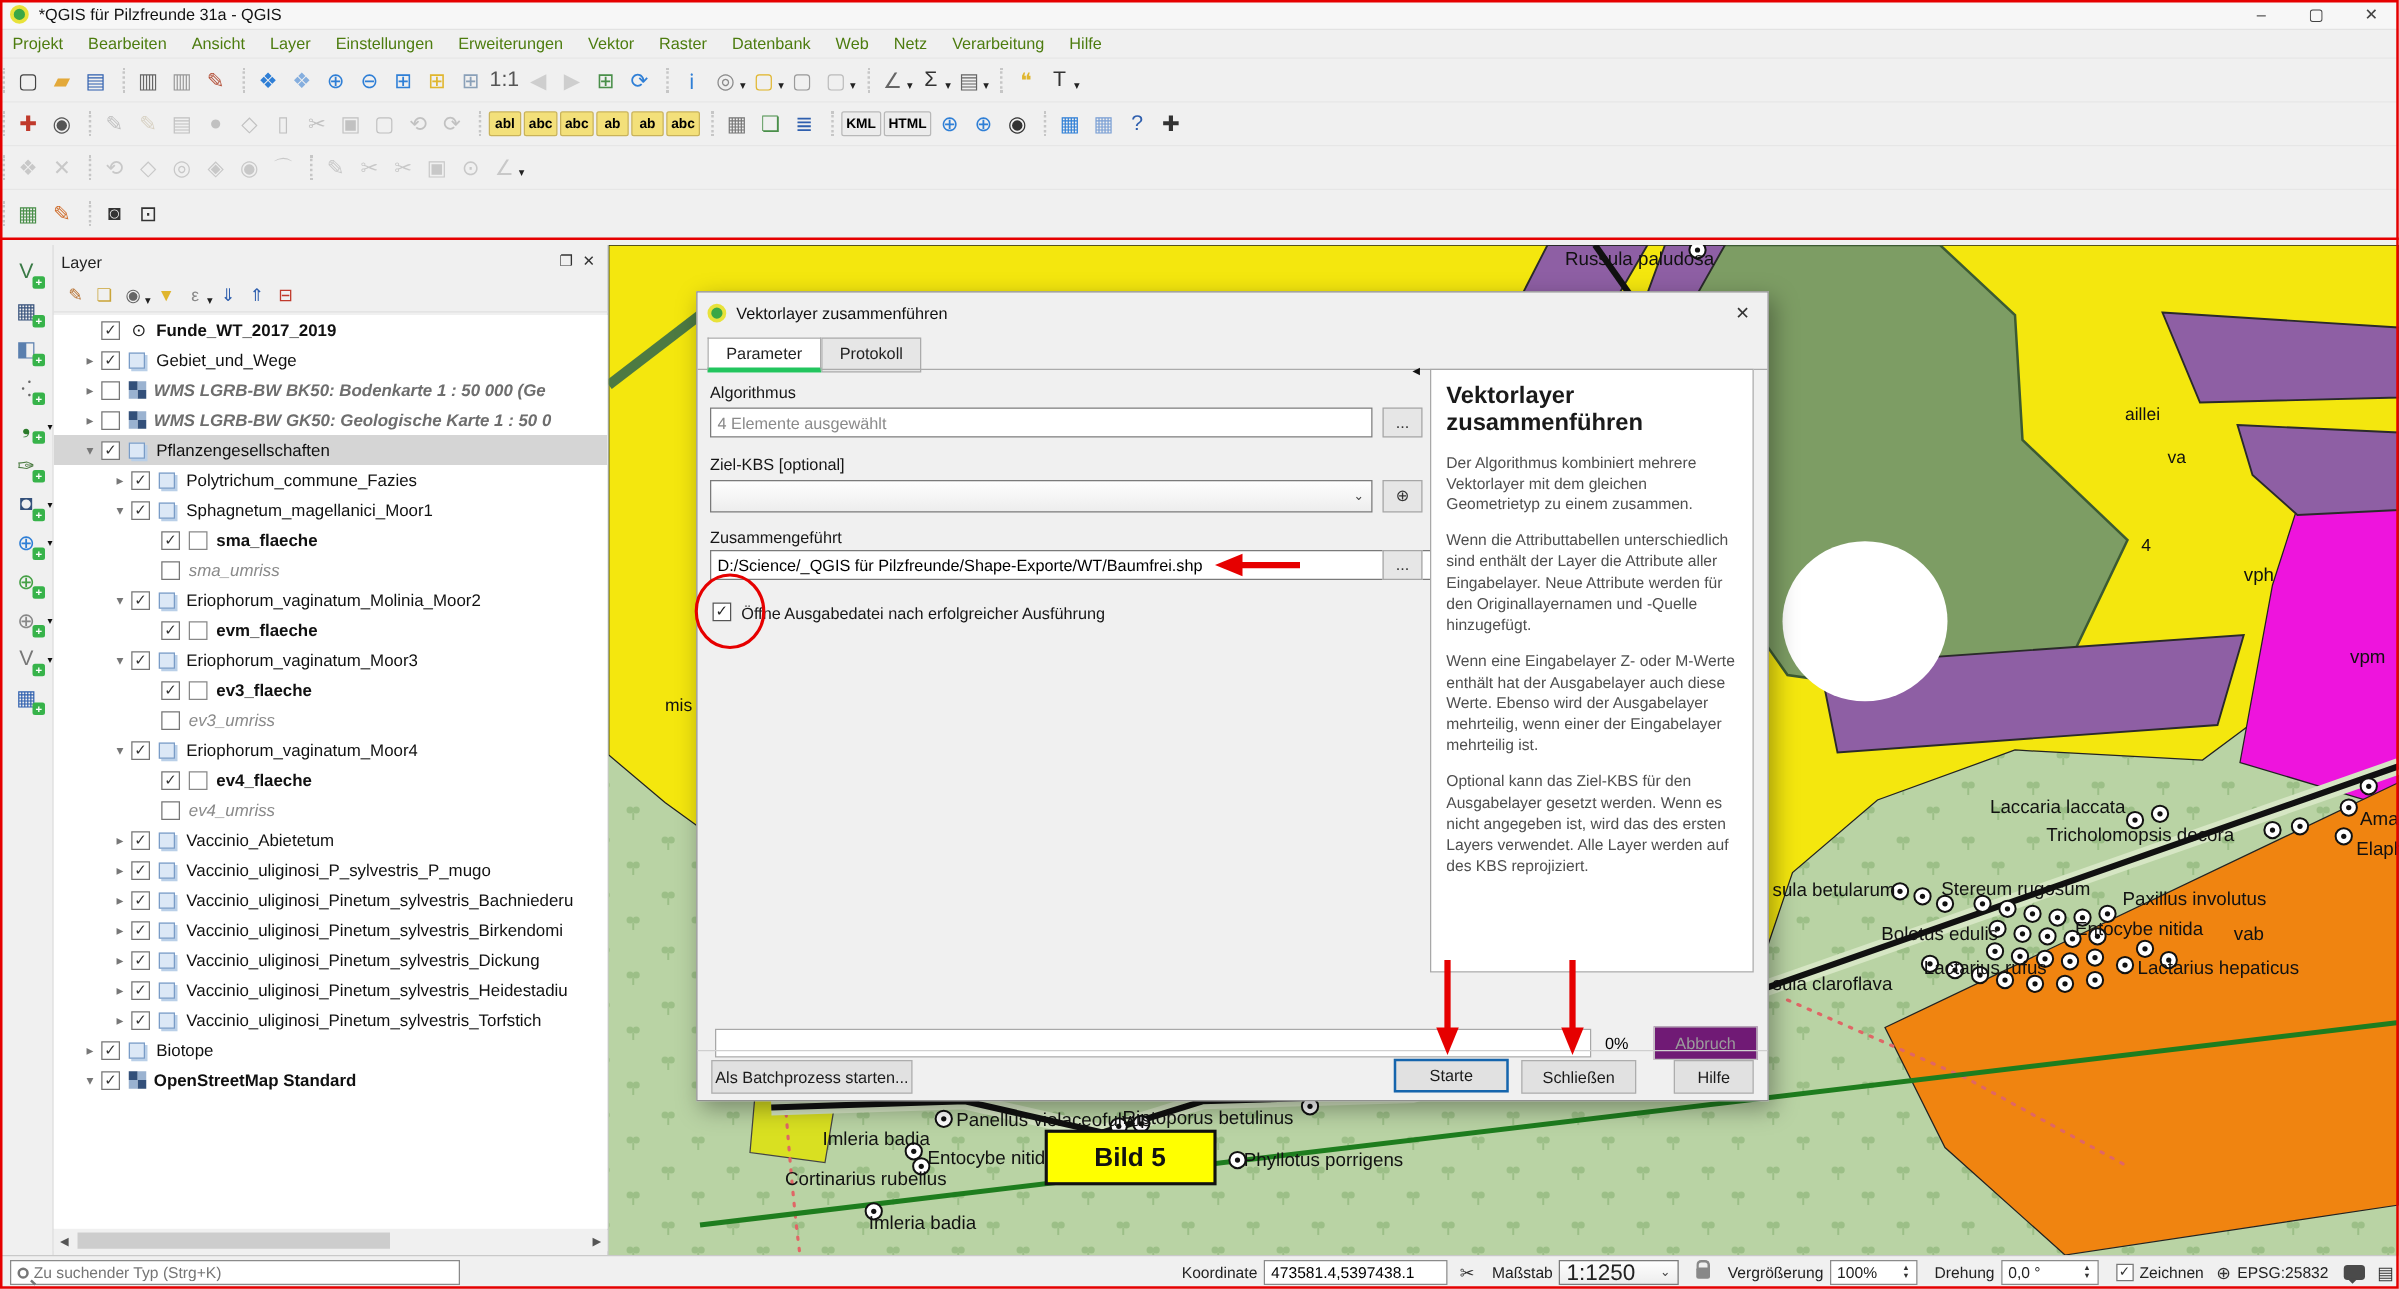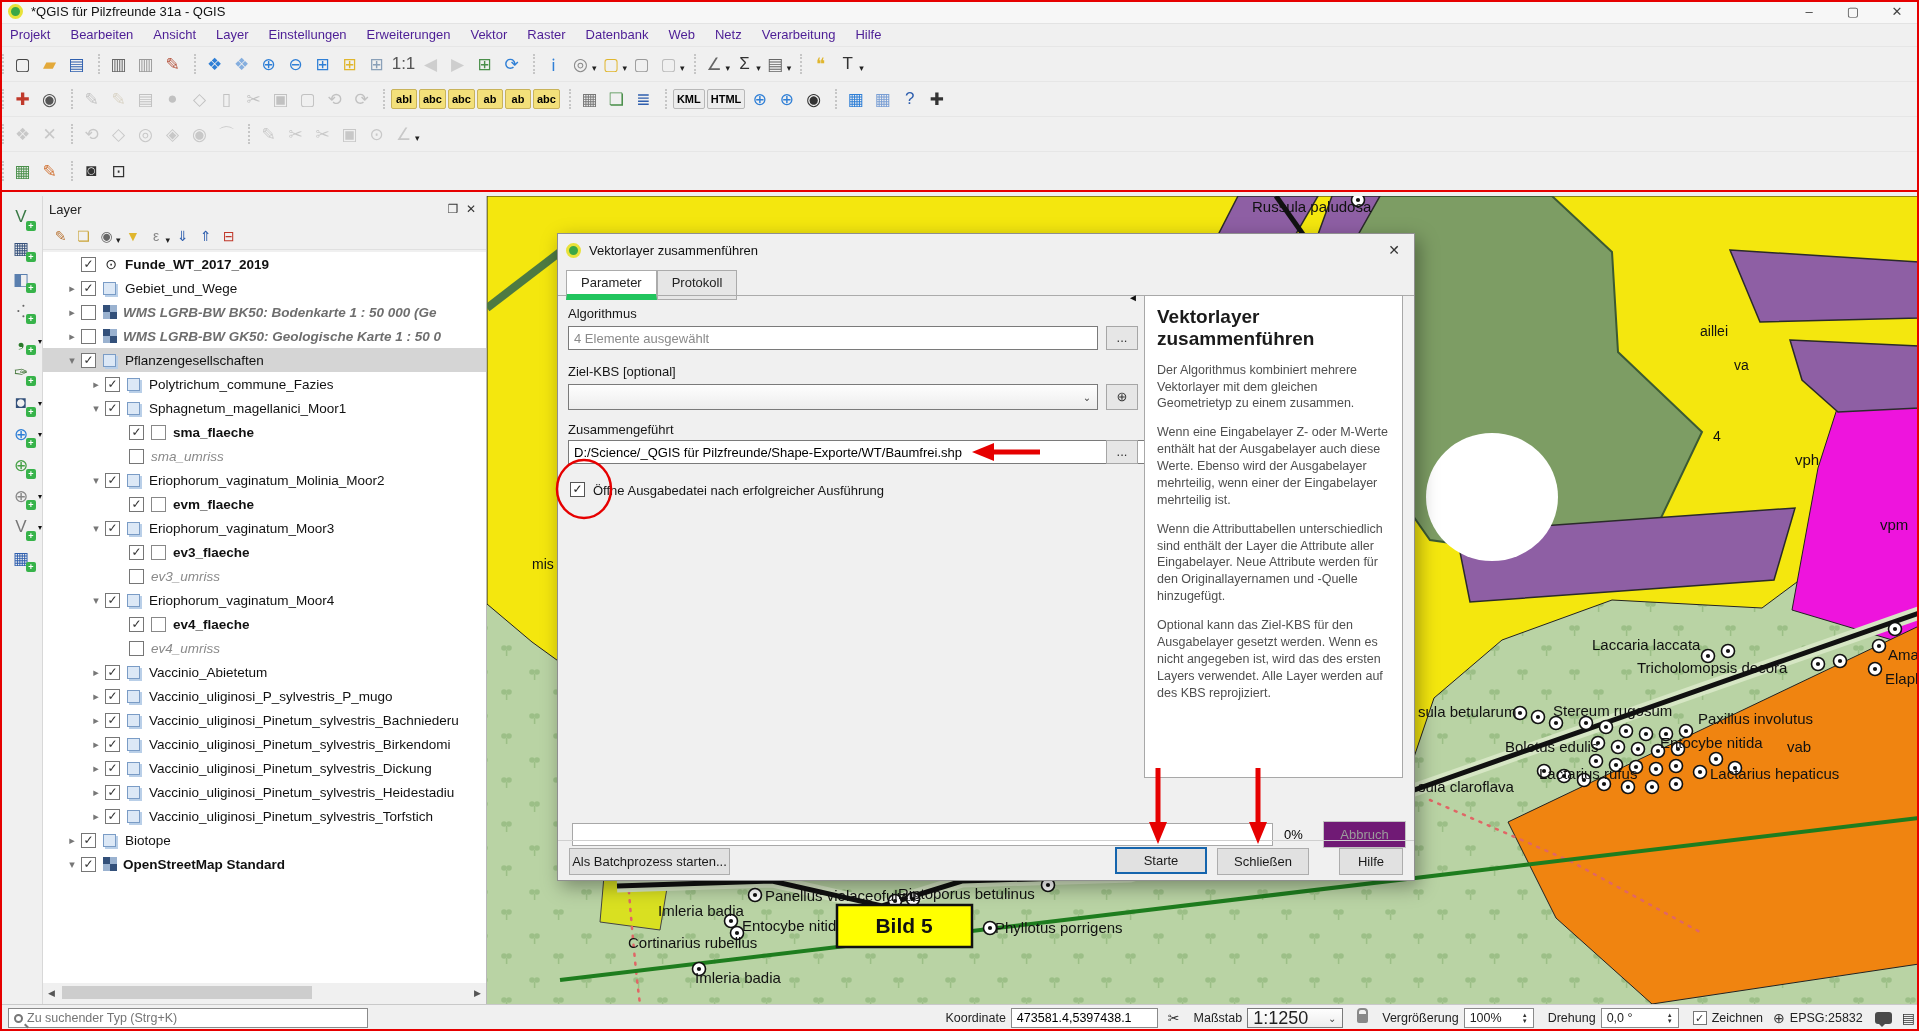--- a/index.html
+++ b/index.html
@@ -3,21 +3,21 @@
 <meta charset="utf-8">
 <style>
   * { margin:0; padding:0; box-sizing:border-box; }
   html,body { width:1919px; height:1031px; overflow:hidden; font-family:"Liberation Sans",sans-serif; background:#f0f0f0; }
   #titlebar { position:absolute; left:0; top:0; width:1919px; height:24px; background:#f7f7f7; display:flex; align-items:center; border-bottom:1px solid #e3e3e3;}
   .qlogo { width:15px; height:15px; border-radius:50%; background:#3aa746; border:3px solid #e8e23a; margin:0 8px 0 8px; }
   #titlebar .ttl { font-size:13px; color:#111; }
   .wbtns { margin-left:auto; display:flex; }
   .wbtn { width:44px; height:24px; text-align:center; line-height:24px; font-size:13px; color:#444; }
   #menubar { position:absolute; left:0; top:24px; width:1919px; height:22px; background:#f0f0f0; display:flex; align-items:center; }
-  .mitem { padding:0 10px; font-size:13px; color:#4c1d95; height:22px; line-height:22px; }
+  .mitem { padding:0 10px; font-size:13px; color:#4d7c0f; height:22px; line-height:22px; }
   .tbrow { position:absolute; left:0; width:1919px; background:#f0f0f0; display:flex; align-items:center; border-top:1px solid #e6e6e6; }
   #tb1{top:46px;height:35px;} #tb2{top:81px;height:35px;} #tb3{top:116px;height:35px;} #tb4{top:151px;height:39px;}
   .tgroup { display:flex; align-items:center; margin-right:6px; }
   .tgroup::before { content:""; border-left:2px dotted #c6c6c6; height:20px; margin:0 5px 0 2px; }
   .tbi { display:inline-flex; width:25px; height:25px; align-items:center; justify-content:center; font-size:17px; border-radius:3px; margin:0 1px; }
   .tbi.dim { opacity:.38; filter:grayscale(60%); }
   .tbi.chip { width:auto; min-width:26px; padding:0 3px; font-size:11px; font-weight:bold; border:1px solid #c9b35a; background:#f3e07a; border-radius:2px; height:20px; }
   .tbi.chip.gray { background:#ececec; border-color:#b8b8b8; }
   .caret { font-size:9px; color:#222; margin:8px 1px 0 -2px; }
   #redline { position:absolute; left:0; top:190px; width:1919px; height:2px; background:var(--ann); z-index:30; }
@@ -61,21 +61,21 @@
   .lock::before { content:""; position:absolute; width:7px; height:6px; border:2px solid #888; border-bottom:none; border-radius:4px 4px 0 0; left:0px; top:-6px; }
   .sb-ico { margin-left:10px; font-size:14px; color:#333; }
   .bubble { width:17px; height:12px; background:#4a4a4a; border-radius:3px; position:relative; margin-left:12px; }
   .bubble::after { content:""; position:absolute; border:4px solid transparent; border-top-color:#4a4a4a; left:3px; top:11px; }
   .sb-cb { width:14px; height:14px; border:1px solid #767676; background:#fff; margin-left:14px; font-size:11px; line-height:12px; text-align:center; color:#333; }
   #dialog { position:absolute; left:557px; top:233px; width:858px; height:648px; background:#f0f0f0; border:1px solid #8f8f8f; box-shadow:4px 6px 18px rgba(0,0,0,.35); z-index:20; }
   #dlg-title { height:32px; display:flex; align-items:center; padding-left:8px; font-size:13px; color:#111; }
   #dlg-close { margin-left:auto; width:40px; text-align:center; font-size:14px; color:#333; }
   .tabs { position:absolute; left:8px; top:36px; display:flex; }
   .tab { padding:4px 14px; font-size:13px; border:1px solid #ababab; background:#e6e6e6; color:#222; }
-  .tab.active { background:#fff; border-bottom:6px solid #22c55e; position:relative; z-index:2; }
+  .tab.active { background:#fff; border-bottom:4px solid #22c55e; position:relative; z-index:2; }
   #tabline { position:absolute; left:0; top:61px; width:856px; border-top:1px solid #ababab; }
   .dlg-lab { position:absolute; font-size:13px; color:#161616; }
   .dlg-input { position:absolute; height:24px; border:1px solid #7a7a7a; background:#fff; font-size:13px; display:flex; align-items:center; padding:0 5px; white-space:nowrap; overflow:hidden;}
   .dlg-btn3 { position:absolute; width:32px; height:24px; border:1px solid #a6a6a6; background:#e6e6e6; text-align:center; line-height:22px; font-size:13px; color:#333; }
   .combo { position:absolute; height:26px; border:1px solid #7a7a7a; background:linear-gradient(#fefefe,#ededed); display:flex; align-items:center; }
   .combo .cv { flex:1; padding-left:5px; font-size:13px; }
   .combo .ca { width:20px; text-align:center; font-size:10px; color:#444; }
   .dlg-cb { position:absolute; width:15px; height:15px; border:1px solid #555; background:#fff; font-size:12px; line-height:13px; text-align:center; color:#222; }
   #helppanel { position:absolute; left:586px; top:61px; width:259px; height:483px; background:#fff; border:1px solid #a8a8a8; padding:10px 12px; overflow:hidden; }
   #helppanel h2 { font-size:19px; color:#1a1a1a; line-height:1.15; margin-bottom:12px; }
@@ -625,22 +625,22 @@
   <div class="dlg-input" style="left:10px;top:206px;width:598px">D:/Science/_QGIS für Pilzfreunde/Shape-Exporte/WT/Baumfrei.shp</div>
   <div class="dlg-btn3" style="left:548px;top:206px">...</div>
 
   <span class="dlg-cb" style="left:12px;top:248px">✓</span>
   <span class="dlg-lab" style="left:35px;top:249px">Öffne Ausgabedatei nach erfolgreicher Ausführung</span>
 
   <span id="collapse">◄</span>
   <div id="helppanel">
     <h2>Vektorlayer zusammenführen</h2>
     <p>Der Algorithmus kombiniert mehrere Vektorlayer mit dem gleichen Geometrietyp zu einem zusammen.</p>
+    <p>Wenn die Attributtabellen unterschiedlich sind enthält der Layer die Attribute aller Eingabelayer. Neue Attribute werden für den Originallayernamen und -Quelle hinzugefügt.</p>
     <p>Wenn eine Eingabelayer Z- oder M-Werte enthält hat der Ausgabelayer auch diese Werte. Ebenso wird der Ausgabelayer mehrteilig, wenn einer der Eingabelayer mehrteilig ist.</p>
-    <p>Wenn die Attributtabellen unterschiedlich sind enthält der Layer die Attribute aller Eingabelayer. Neue Attribute werden für den Originallayernamen und -Quelle hinzugefügt.</p>
     <p>Optional kann das Ziel-KBS für den Ausgabelayer gesetzt werden. Wenn es nicht angegeben ist, wird das des ersten Layers verwendet. Alle Layer werden auf des KBS reprojiziert.</p>
   </div>
 
   <div id="progress"></div>
   <span id="ppct">0%</span>
   <button class="btn disabled" style="left:765px;top:587px;width:83px">Abbruch</button>
 
   <div id="dlg-footer"></div>
   <button class="btn" style="left:11px;top:614px;width:161px">Als Batchprozess starten...</button>
   <button class="btn focus" style="left:557px;top:613px;width:92px">Starte</button>

